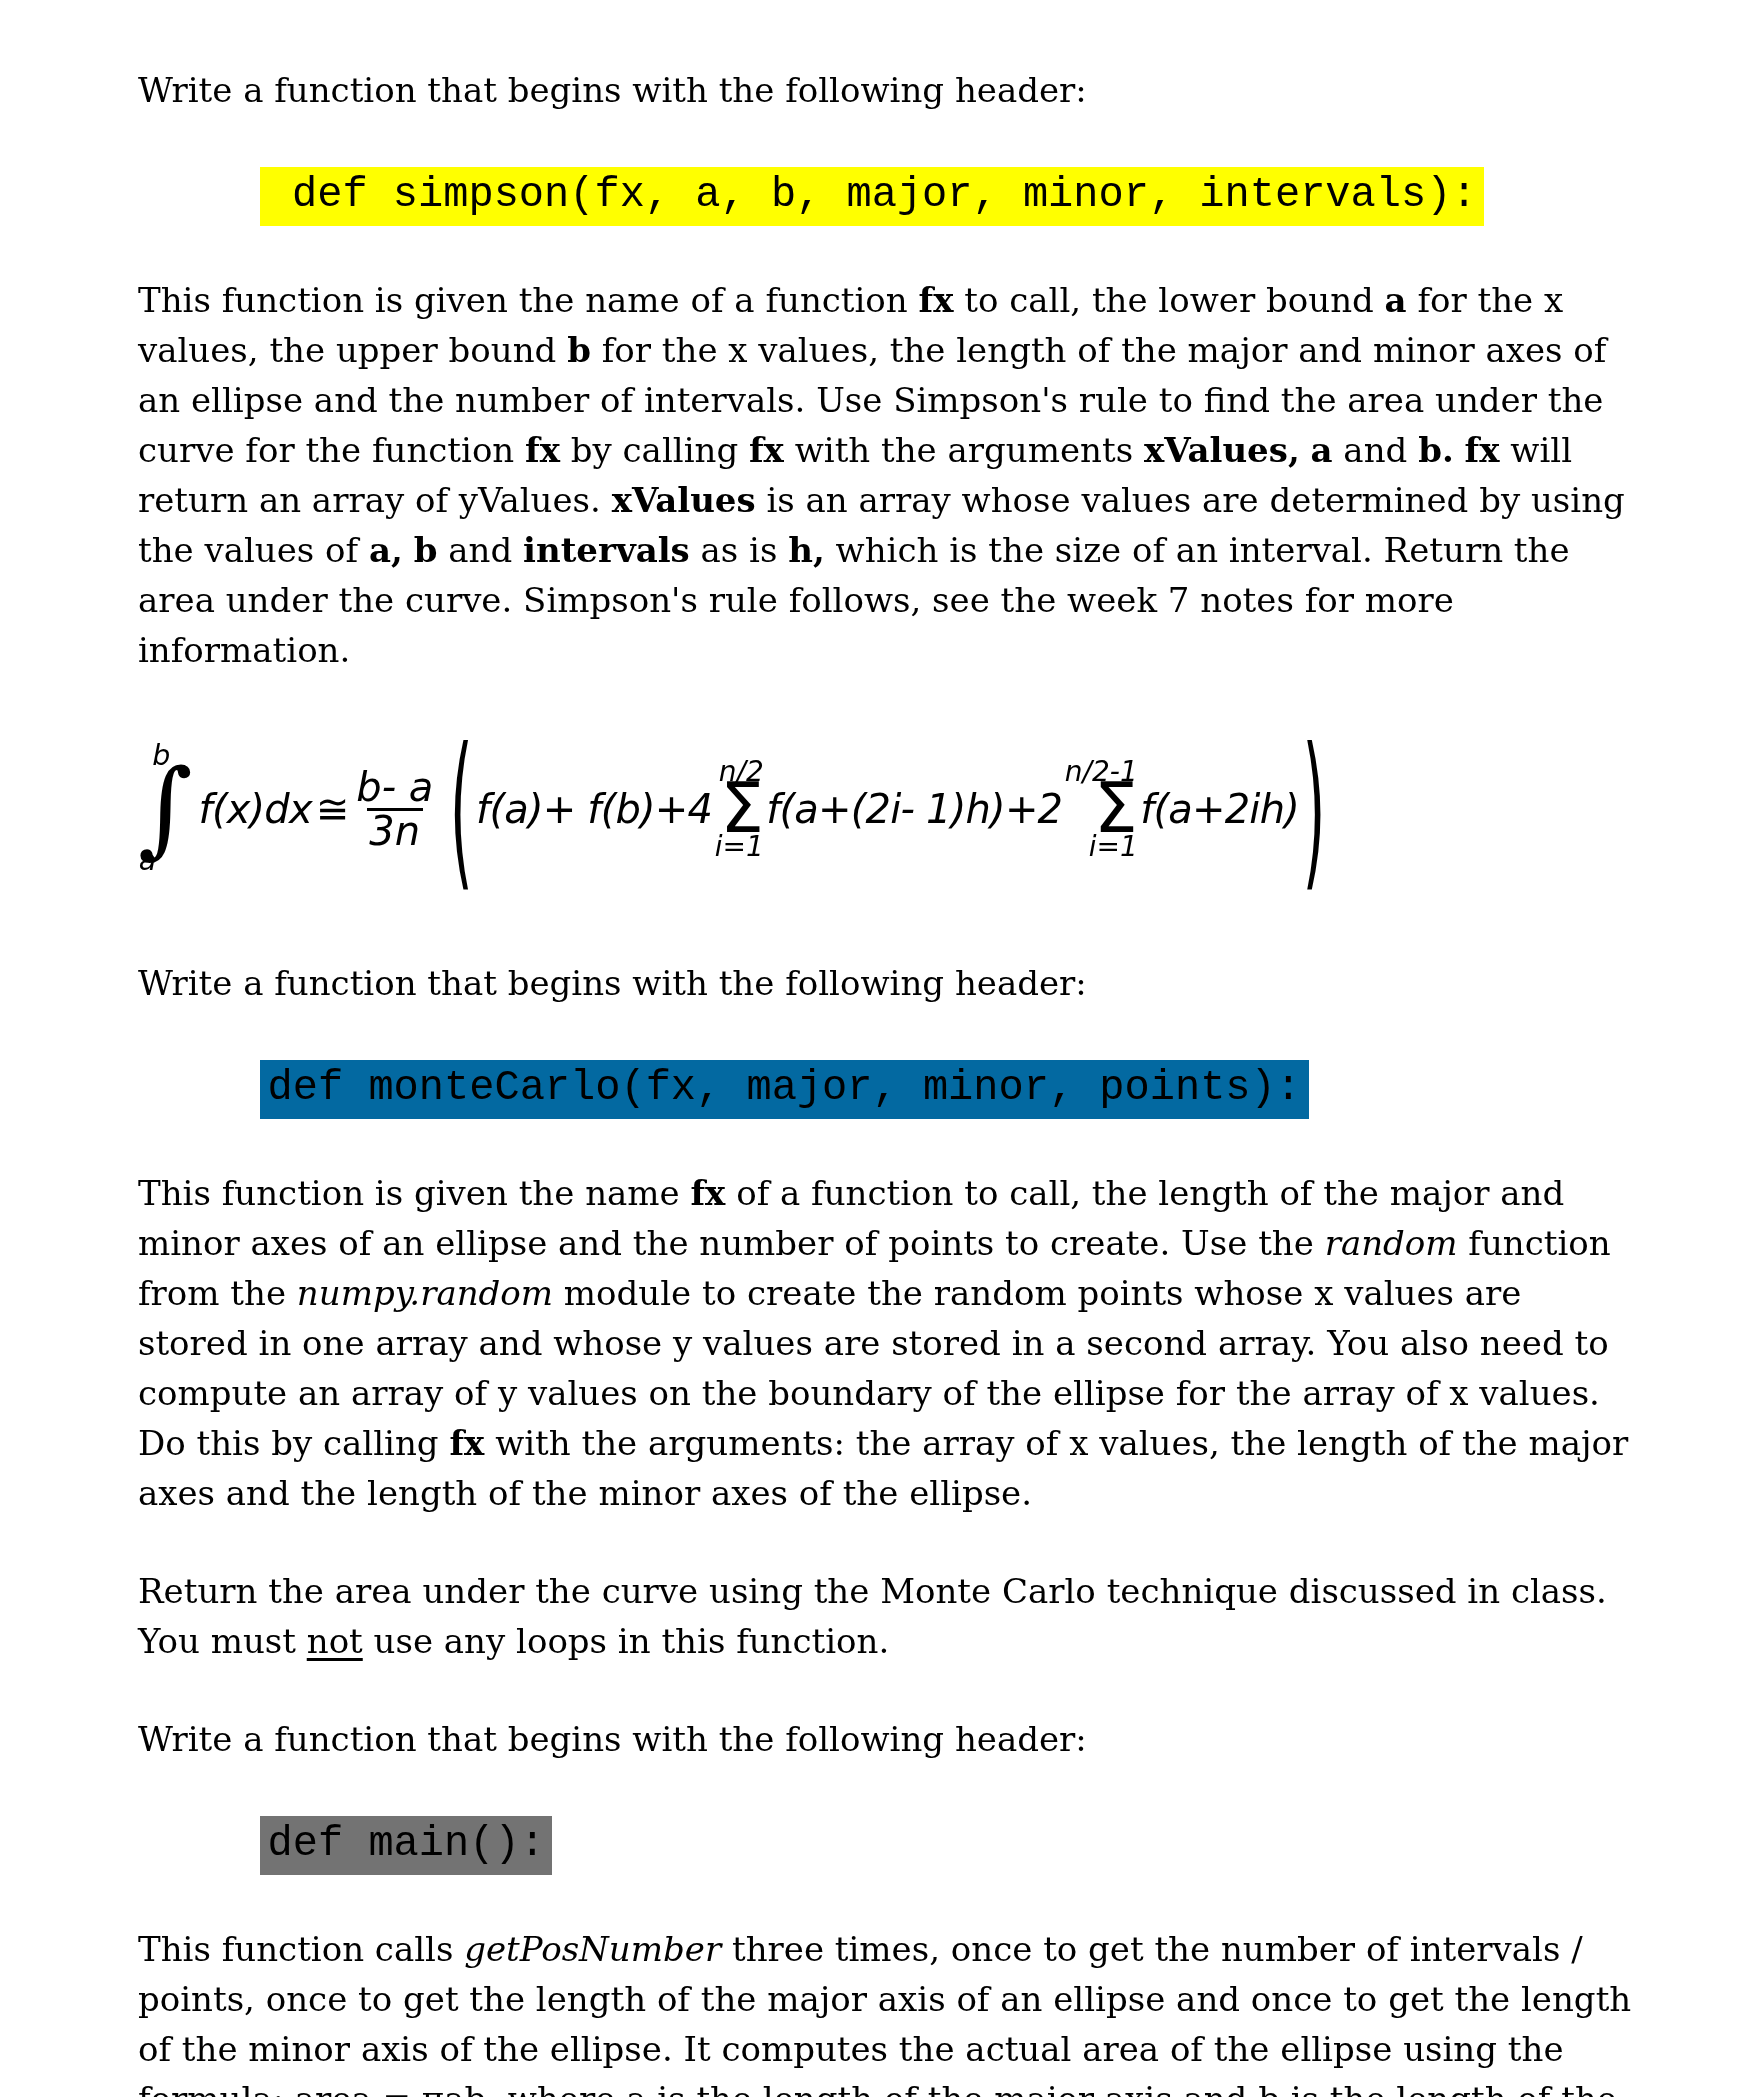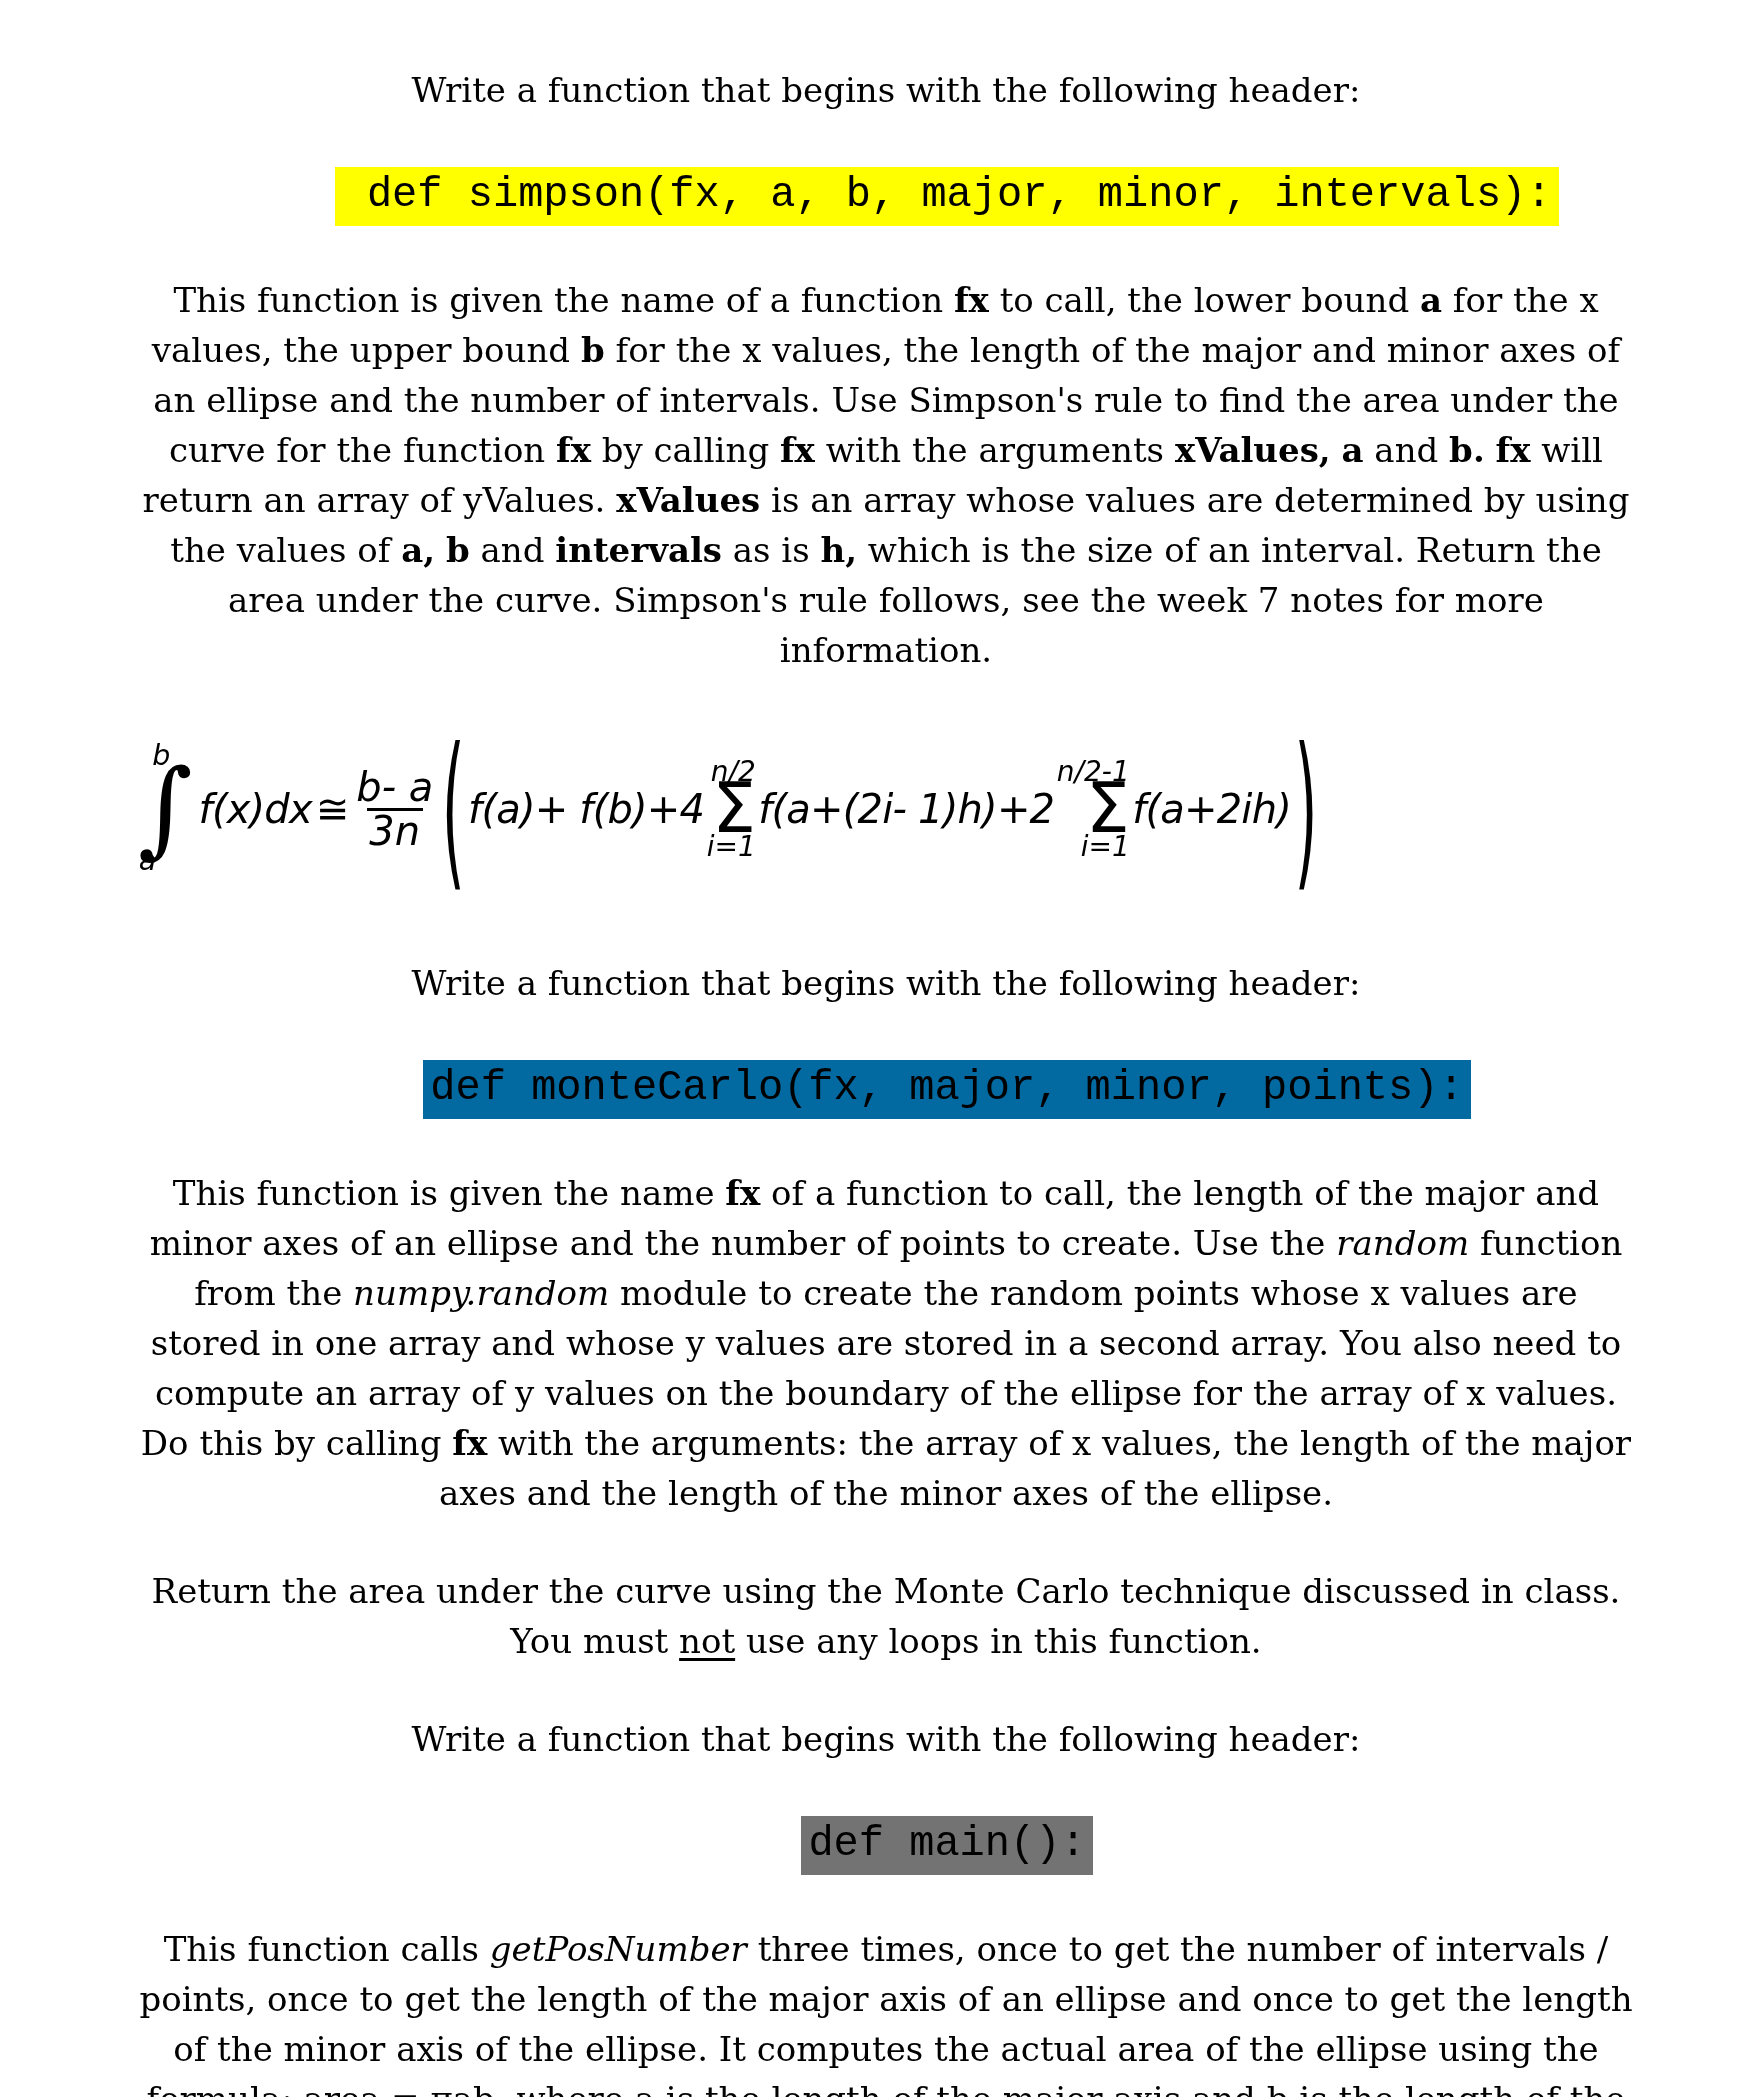--- a/index.html
+++ b/index.html
@@ -9,21 +9,21 @@
     height: 2518px;
     background: #ffffff;
     box-sizing: border-box;
     padding: 65px 117px 0 138px;
     font-family: "DejaVu Serif", serif;
     font-size: 34px;
     line-height: 50px;
     color: #000000;
     overflow: hidden;
   }
-  p { margin: 0 0 48px 0; text-align: center; }
+  p { margin: 0 0 48px 0; text-align: left; }
   .u-seg { text-decoration: underline; text-decoration-thickness: 2.9px; text-underline-offset: 5px; }
   .code-line { margin: 0 0 48px 122px; line-height: 63px; }
   .code-highlight {
     font-family: "Liberation Mono", "DejaVu Sans Mono", monospace;
     font-size: 42px;
     background: #FFFF00;
     padding: 4.2px 7.6px 6.7px 7.6px;
     white-space: pre;
   }
   
@@ -38,21 +38,21 @@
     line-height: 1;
     white-space: nowrap;
   }
   .int-col { display: inline-flex; flex-direction: column; align-items: flex-start; margin-right: 5.9px; }
   .int-sup, .int-sub { font-size: 28.5px; line-height: 1; }
   .int-sup { margin-left: 14.3px; margin-bottom: -5.9px; }
   .int-sub { margin-left: 0.8px; margin-top: -4.2px; }
   .int-sign { font-family: "DejaVu Serif", serif; font-style: italic; font-size: 105px; line-height: 0.82; }
   .ftext { letter-spacing: -0.8px; }
   .approx { font-style: normal; margin: 0 6.7px 0 4.2px; }
-  .frac { display: inline-flex; flex-direction: column; align-items: center; line-height: 1.02; margin-right: 5px; }
+  .frac { display: inline-flex; flex-direction: column; align-items: center; line-height: 1.02; margin-right: 13px; }
   .frac .den { border-top: 3.4px solid #000; padding: 0 2.5px; }
   .bigparen {
     display: inline-block;
     font-style: normal;
     font-size: 59px;
     transform: scaleY(2.85);
     transform-origin: center;
     margin: 0 3.4px;
   }
   .sum { display: inline-flex; flex-direction: column; align-items: flex-end; margin: 0 2.5px; }

